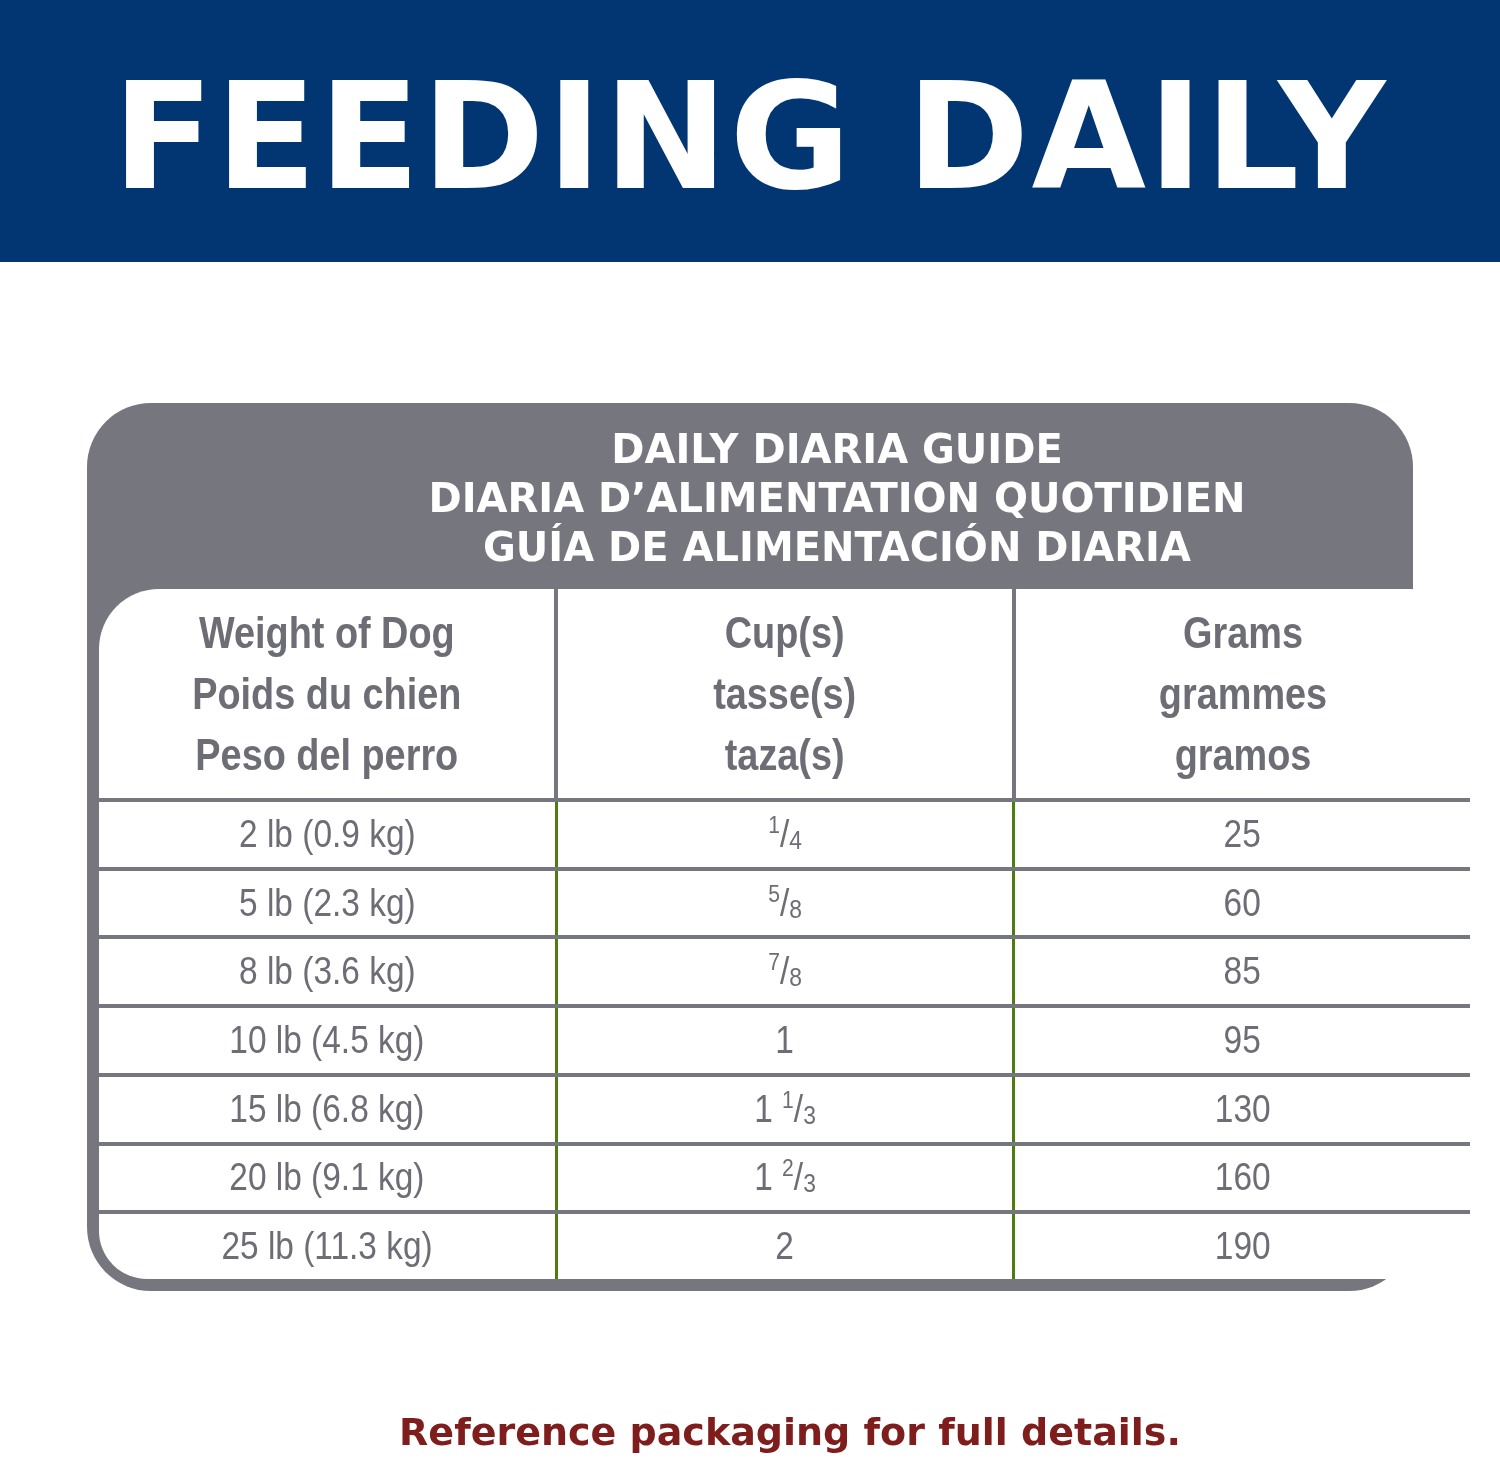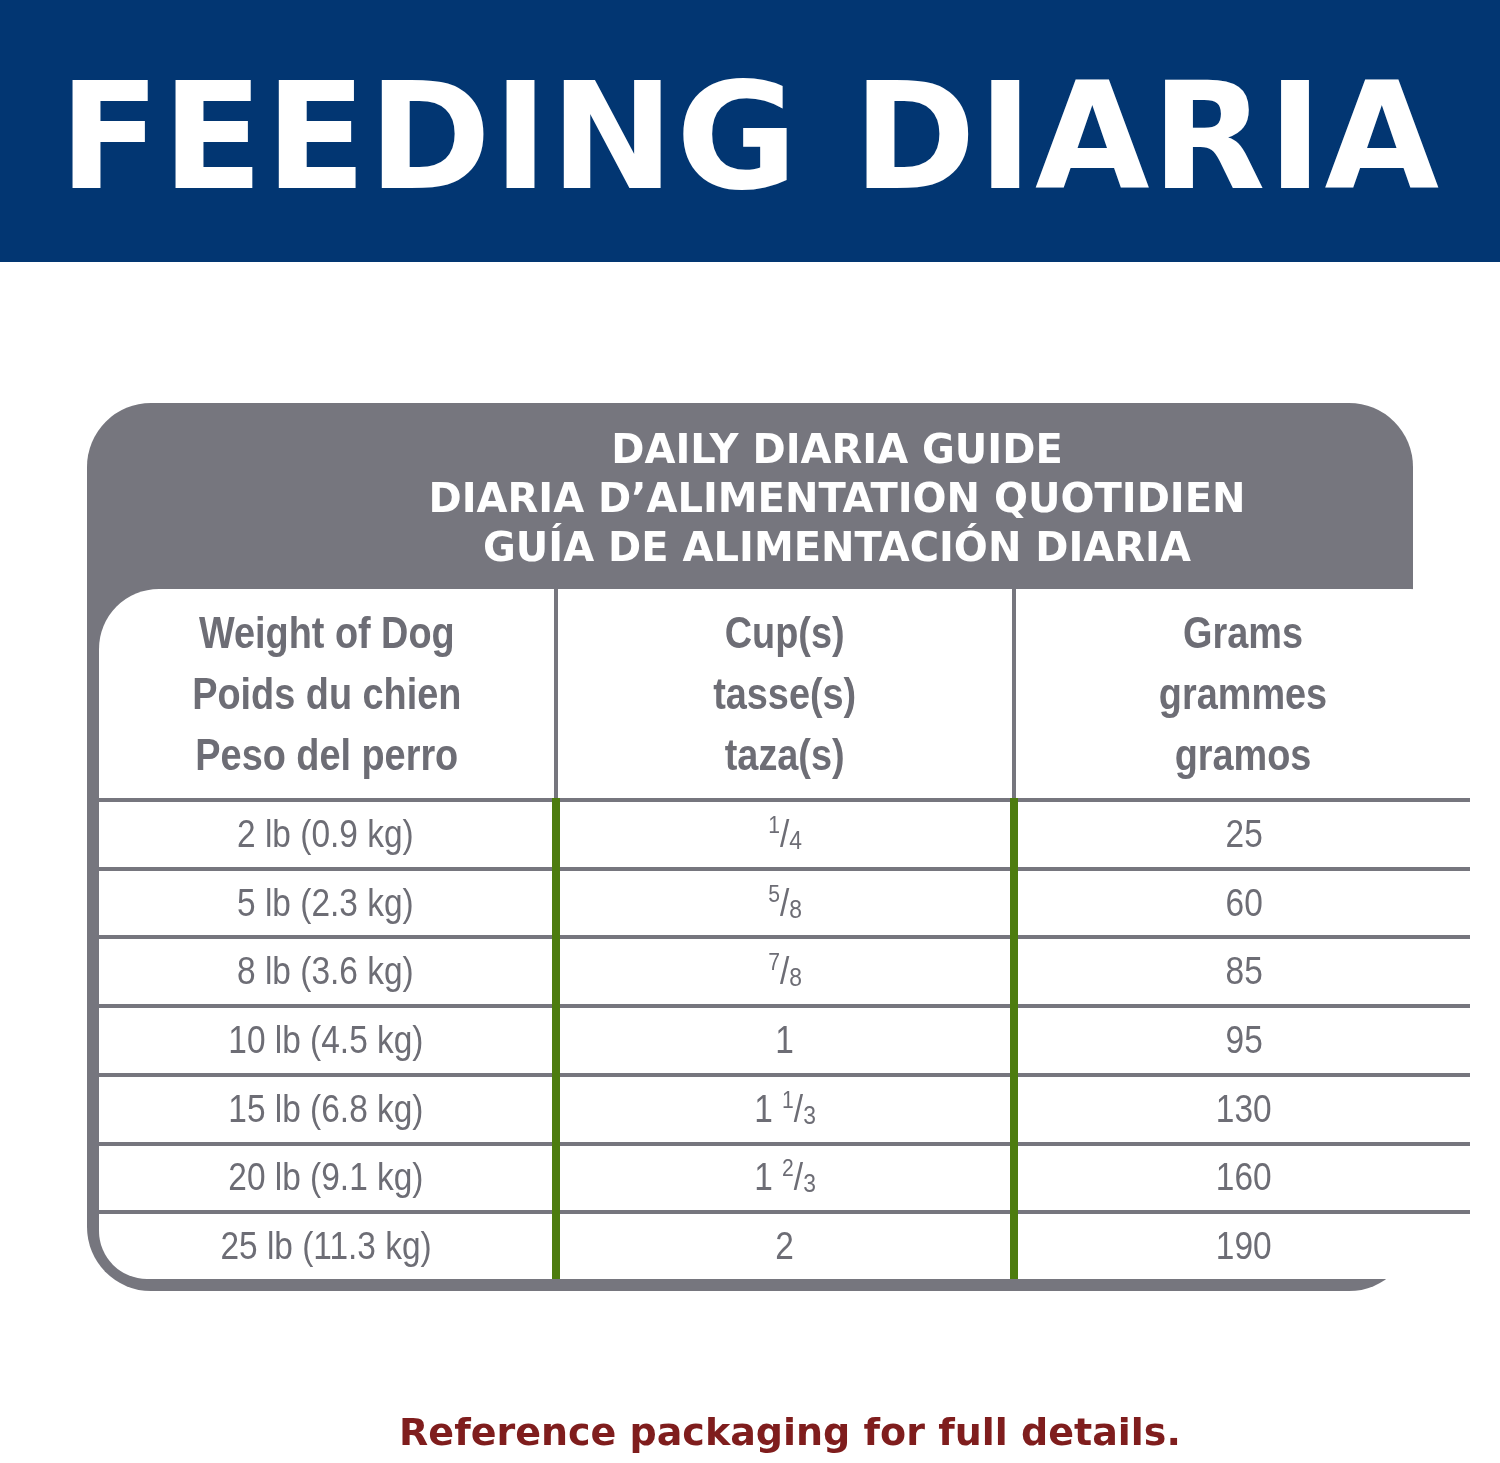--- a/index.html
+++ b/index.html
@@ -32,36 +32,36 @@
     col.c1 { width: 434px; } col.c2 { width: 434px; } col.c3 { width: 433px; }
     th, td { text-align: center; color: #6d6d75; padding: 0; }
     th {
       height: 209px; font-family: "Liberation Sans", sans-serif; font-weight: bold;
       font-size: 44px; line-height: 61px; transform: scaleX(0.86);
       border-bottom: 4px solid #76767e; border-right: 4px solid #76767e;
     }
     th:last-child, td:last-child { border-right: none; }
     th .hdr-line { display: block; }
     td {
-      font-size: 38px; height: 64px; border-top: 4px solid #76767e; border-right: 8px solid #4d7c0f;
+      font-size: 38px; height: 64px; border-top: 4px solid #76767e; border-right: 3px solid #4d7c0f;
       transform-origin: center;
     }
     td .val { display: inline-block; transform: scaleX(0.88); }
     .frac sup { font-size: 24px; vertical-align: 14px; line-height: 0; }
     .frac sub { font-size: 26px; vertical-align: -2px; line-height: 0; }
     .footer {
       position: absolute; left: 0; width: 1500px; top: 1410px; text-align: center;
       color: #7f1d1d; font-family: "DejaVu Sans", sans-serif; font-weight: bold; font-size: 38px; padding-left: 40px;
     }
   </style>
 </head>
 <body>
 
 <div class="banner">
-  <div class="banner-title">FEEDING DIARIA</div>
+  <div class="banner-title">FEEDING DAILY</div>
 </div>
 
 <div class="card">
   <div class="card-title">
     <div>DAILY DIARIA GUIDE</div>
     <div>DIARIA D’ALIMENTATION QUOTIDIEN</div>
     <div>GUÍA DE ALIMENTACIÓN DIARIA</div>
   </div>
 
   <div class="table-wrap">

